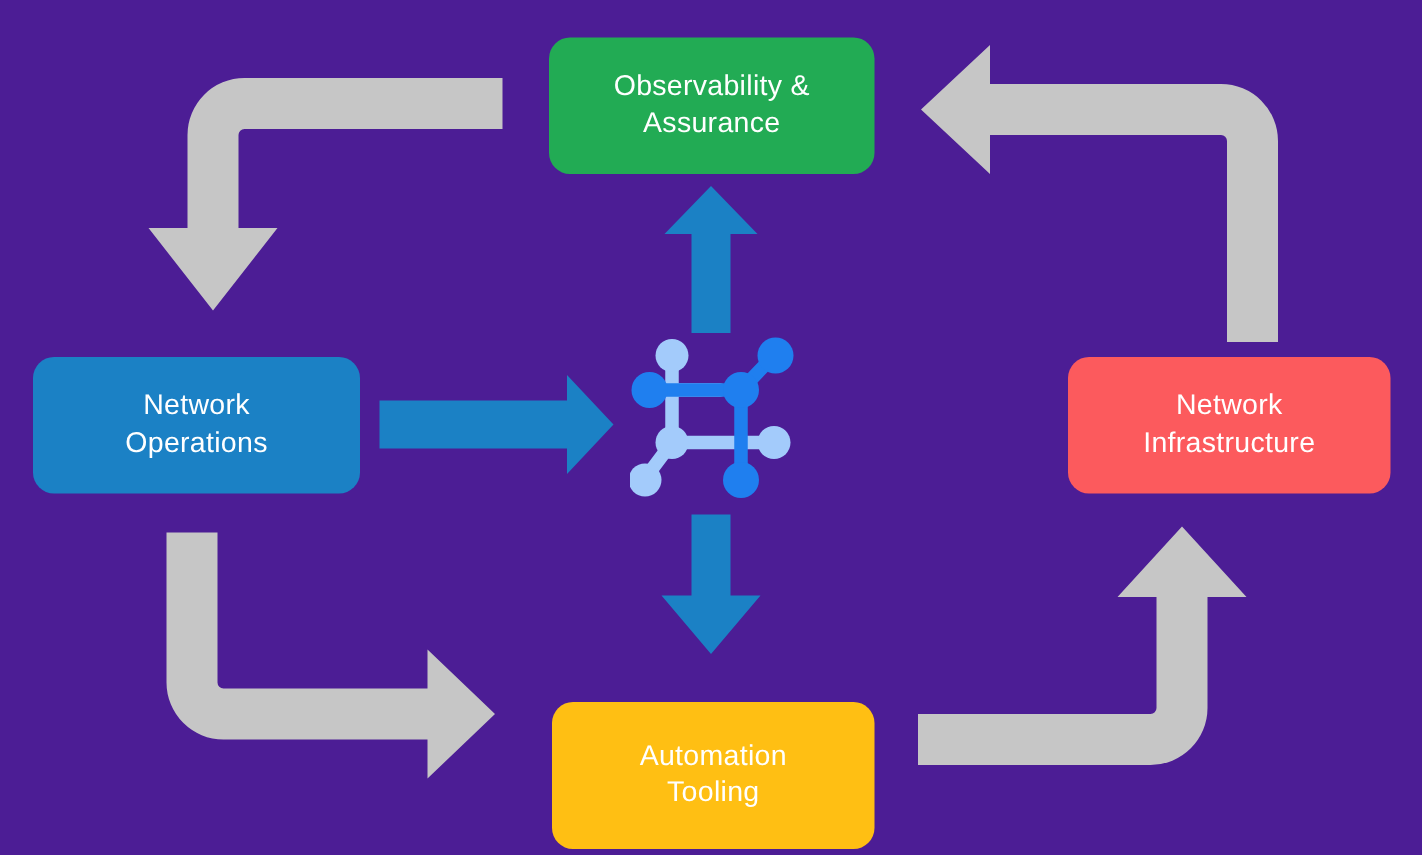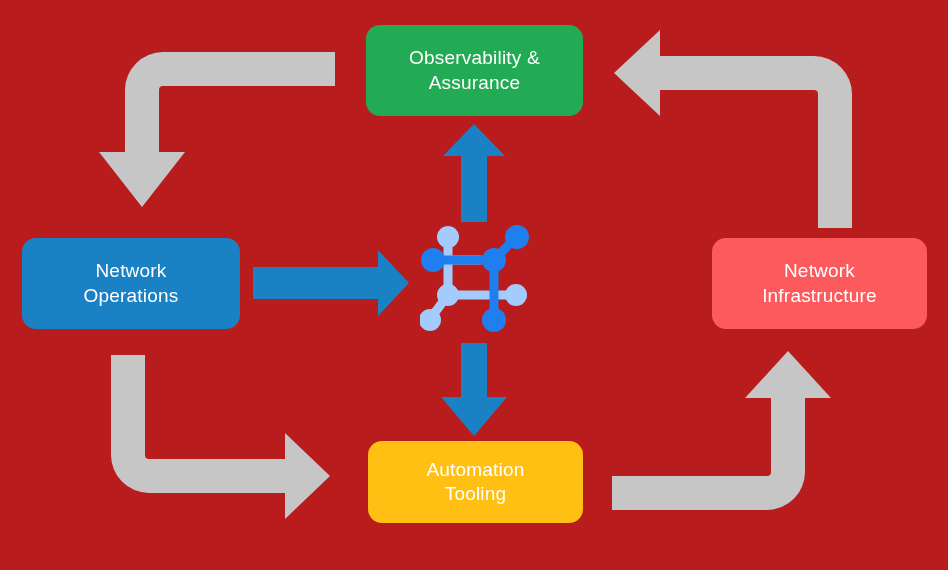--- a/index.html
+++ b/index.html
@@ -51,23 +51,23 @@
   }
   #box-network-infrastructure {
     left: 712px;
     top: 238px;
     width: 215px;
     height: 91px;
     background: #fc5a5d;
   }
   #box-automation-tooling {
     left: 368px;
-    top: 441px;
+    top: 468px;
     width: 215px;
-    height: 82px;
+    height: 98px;
     background: #ffbf13;
   }
   .svg-layer {
     position: absolute;
     left: 0;
     top: 0;
     width: 948px;
     height: 570px;
     pointer-events: none;
   }
@@ -75,21 +75,21 @@
     position: absolute;
     left: 420px;
     top: 220px;
     width: 115px;
     height: 115px;
   }
 </style>
 </head>
 <body>
 
-<div id="canvas" style="background: #b91c1c;">
+<div id="canvas" style="background: #4c1d95;">
 
   <svg class="svg-layer" viewBox="0 0 948 570">
 
     <g>
       <path d="M 335 52 L 163 52 A 38 38 0 0 0 125 90 L 125 152 L 99 152 L 142 207 L 185 152 L 159 152 L 159 90 A 4 4 0 0 1 163 86 L 335 86 Z" fill="#c6c6c6"></path>
     </g>
 
     <g>
       <path d="M 818 228 L 818 94 A 4 4 0 0 0 814 90 L 660 90 L 660 116 L 614 73 L 660 30 L 660 56 L 814 56 A 38 38 0 0 1 852 94 L 852 228 Z" fill="#c6c6c6"></path>
     </g>

